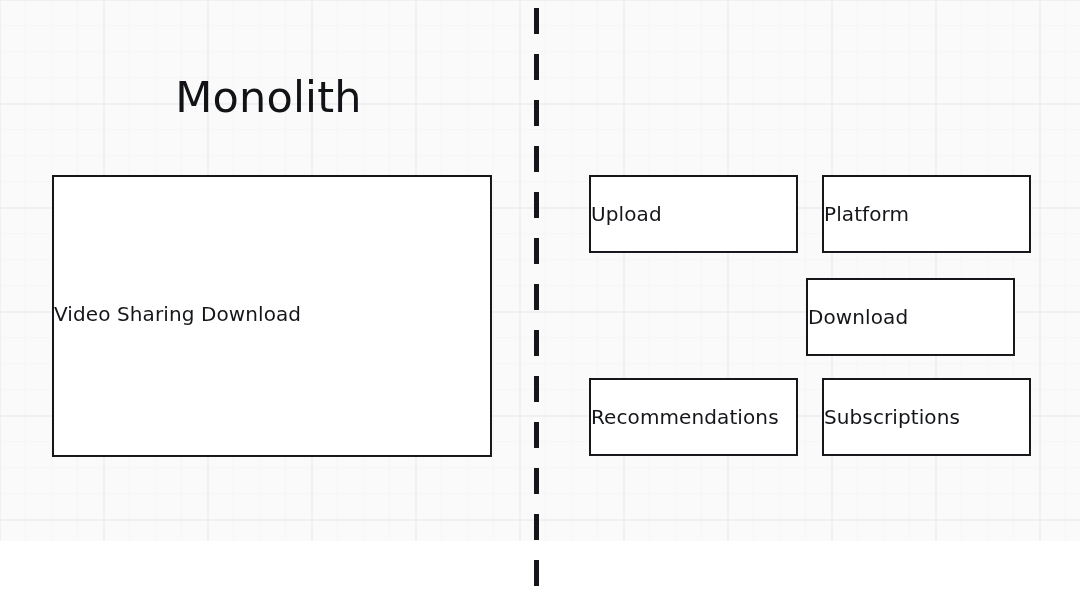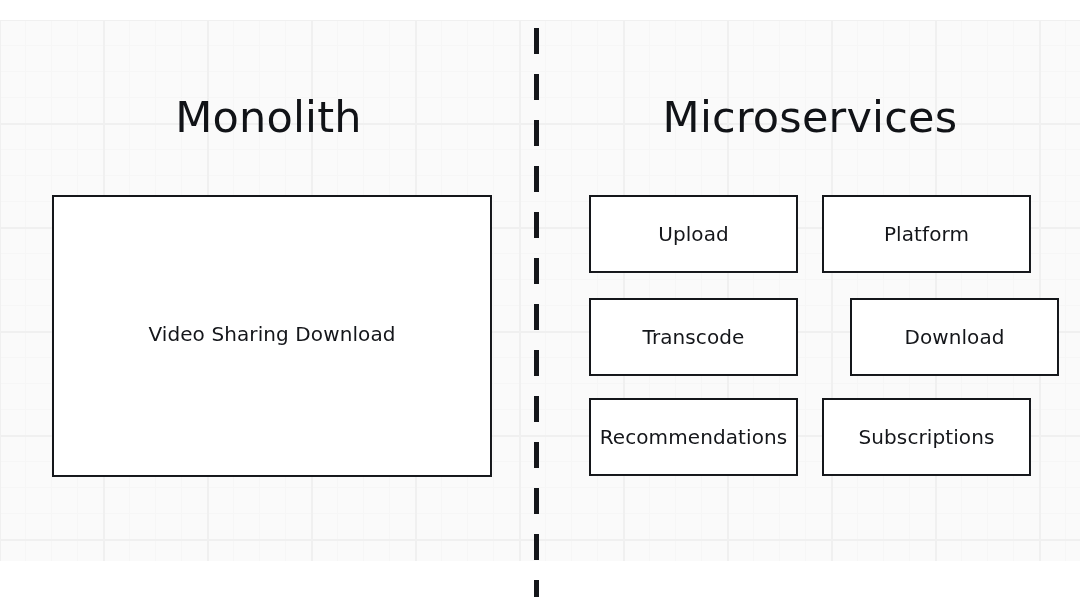--- a/index.html
+++ b/index.html
@@ -22,21 +22,20 @@
       linear-gradient(to right, #f0f0f0 1.6px, transparent 1.6px),
       linear-gradient(to bottom, #f0f0f0 1.6px, transparent 1.6px),
       linear-gradient(to right, #f6f6f6 1px, transparent 1px),
       linear-gradient(to bottom, #f6f6f6 1px, transparent 1px);
     background-size:
       104px 104px,
       104px 104px,
       26px 26px,
       26px 26px;
     background-position: -1px -1px, -1px -1px, -1px -1px, -1px -1px;
-    margin-top: 20px;
   }
 
   
   .divider {
     position: absolute;
     left: 534px;
     top: 8px;
     width: 5px;
     height: 582px;
   }
@@ -65,21 +64,21 @@
   }
 
   
   .sketch-box {
     position: absolute;
     background: #ffffff;
     box-sizing: border-box;
     border: 2.6px solid #14161a;
     display: flex;
     align-items: center;
-    justify-content: center;
+    justify-content: flex-start;
   }
   .sketch-box::after {
     
     content: "";
     position: absolute;
     left: 1px;
     top: 2px;
     right: -2px;
     bottom: -2px;
     border-right: 1.6px solid #1b1d21;
@@ -107,54 +106,50 @@
   }
   #box-monolith .box-label {
     margin-top: -4px;
   }
 
   
   .ms-box { width: 209px; height: 78px; }
   #box-upload          { left: 589px; top: 175px; }
   #box-streaming       { left: 822px; top: 175px; }
   #box-transcode       { left: 589px; top: 278px; }
-  #box-download        { left: 850px; top: 278px; }
+  #box-download        { left: 806px; top: 278px; }
   #box-recommendations { left: 589px; top: 378px; }
   #box-subscriptions   { left: 822px; top: 378px; }
 </style>
 </head>
 <body>
 
 <div id="canvas">
 
   <div class="divider">
     <svg width="5" height="582" viewBox="0 0 5 582" xmlns="http://www.w3.org/2000/svg">
       <line x1="2.5" y1="0" x2="2.5" y2="582" stroke="#14161a" stroke-width="5" stroke-linecap="butt" stroke-dasharray="26 20"></line>
     </svg>
   </div>
 
   <div id="title-monolith" class="panel-title">Monolith</div>
 
-  <div id="title-microservices" class="panel-title">Microservices</div>
 
   <div id="box-monolith" class="sketch-box">
     <span class="box-label">Video Sharing Download</span>
   </div>
 
   <div id="box-upload" class="sketch-box ms-box">
     <span class="box-label">Upload</span>
   </div>
 
   <div id="box-streaming" class="sketch-box ms-box">
     <span class="box-label">Platform</span>
   </div>
 
-  <div id="box-transcode" class="sketch-box ms-box">
-    <span class="box-label">Transcode</span>
-  </div>
 
   <div id="box-download" class="sketch-box ms-box">
     <span class="box-label">Download</span>
   </div>
 
   <div id="box-subscriptions" class="sketch-box ms-box">
     <span class="box-label">Subscriptions</span>
   </div>
 
   <div id="box-recommendations" class="sketch-box ms-box">

